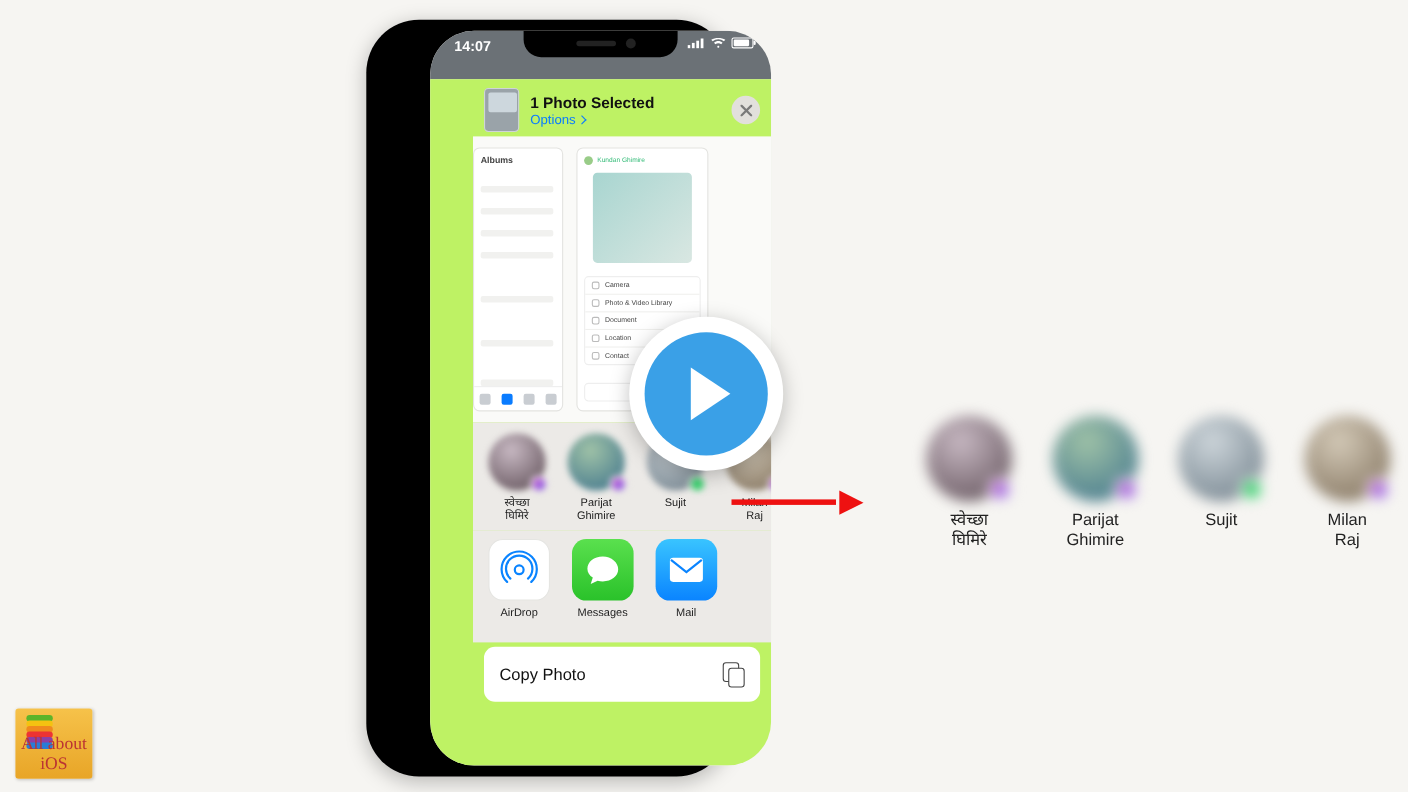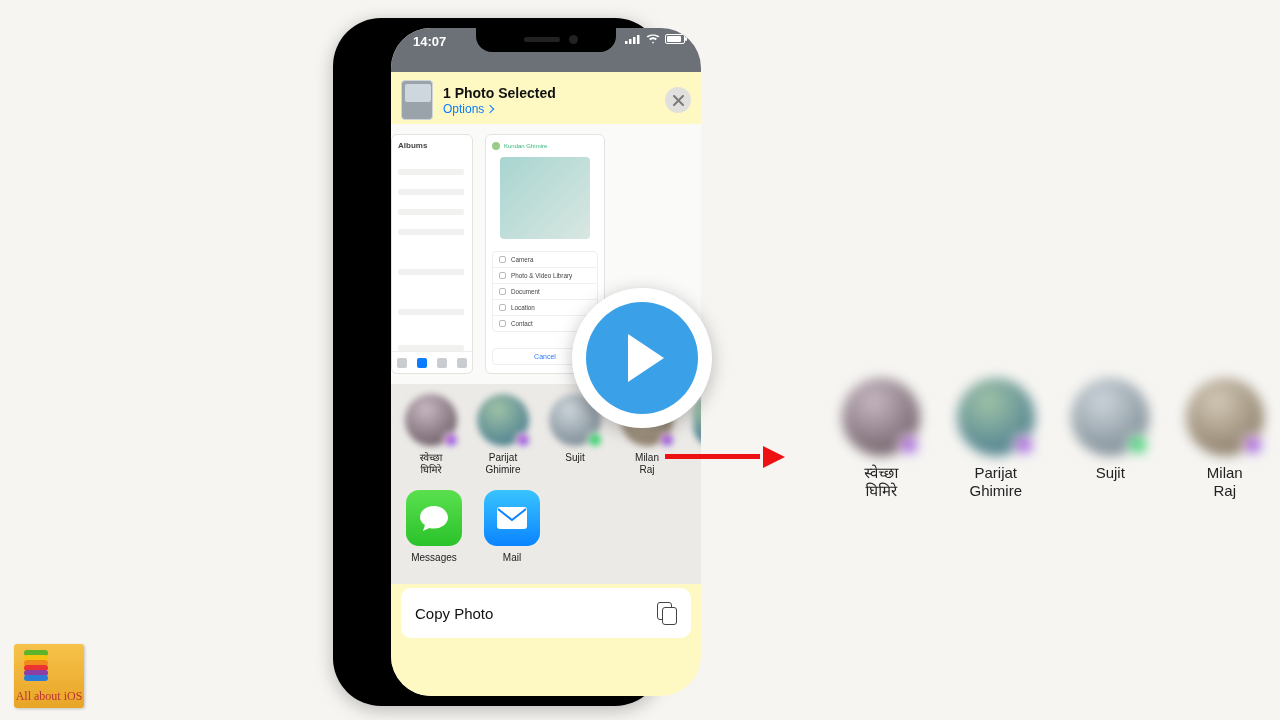--- a/index.html
+++ b/index.html
@@ -20,21 +20,21 @@
   .status-bar { position:absolute; top:0; left:0; right:0; height:28px; color:#fff; font-size:13px; font-weight:600; z-index:40; }
   .status-time { position:absolute; left:22px; top:6px; }
   .status-right { position:absolute; right:16px; top:6px; display:flex; gap:5px; align-items:center; }
   .batt { width:20px; height:10px; border:1px solid #fff; border-radius:2px; position:relative; }
   .batt::after{content:"";position:absolute;right:-3px;top:2px;width:2px;height:4px;background:#fff;border-radius:1px;}
   .batt-fill{ position:absolute; left:1px; top:1px; bottom:1px; width:80%; background:#fff; border-radius:1px; }
 
   .status-bg { position:absolute; top:0; left:0; right:0; height:44px; background:linear-gradient(#6b7176,#6b7176); }
 
   
-  .share { position:absolute; left:0; right:0; top:44px; bottom:0; background:#fef9c3; }
+  .share { position:absolute; left:0; right:0; top:44px; bottom:0; background:#bef264;padding-left:39px; }
   .share-header { display:flex; align-items:center; padding:8px 10px 4px; }
   .thumb { width:32px; height:40px; background:#9aa3a9; border-radius:4px; border:1px solid #cfd4d8; margin-right:10px; position:relative; overflow:hidden; }
   .thumb::after{content:"";position:absolute;left:3px;top:3px;width:26px;height:18px;background:#cdd7dd;border-radius:2px;}
   .sh-title { font-size:14px; font-weight:600; color:#111; }
   .sh-options { font-size:12px; color:#0a7cff; margin-top:1px; display:flex; align-items:center; gap:3px;}
   .sh-close { margin-left:auto; width:26px; height:26px; border-radius:50%; background:#e2e0dc; display:flex; align-items:center; justify-content:center; color:#7a7a7a; font-size:14px; cursor:pointer;}
   .chev { display:inline-block; width:6px; height:6px; border-right:1.5px solid #0a7cff; border-top:1.5px solid #0a7cff; transform:rotate(45deg); }
 
   .preview-row { height:260px; background:#fafaf8; display:flex; gap:12px; padding:10px 4px 10px 0; }
   .prev-a { width:82px; background:#fff; border:1px solid #e3e3e0; border-radius:6px; position:relative; overflow:hidden; }
@@ -101,21 +101,21 @@
   .cxl{ width:92px; text-align:center; }
   .cxl .avatar{ width:78px; height:78px; filter:blur(6px); margin-bottom:8px;}
   .cxl .badge{width:22px;height:22px;right:0;bottom:0;border:3px solid #f6f5f2;}
   .cxl .nm{font-size:15px;color:#222;line-height:1.2;}
 
   
   .logo { position:absolute; left:14px; bottom:12px; width:70px; height:64px; background:linear-gradient(#f6c24a,#e8a527); border-radius:3px; padding:6px; box-shadow:1px 1px 3px rgba(0,0,0,.2);}
   .apple{position:relative;width:24px;height:28px;margin-left:4px;}
   .apple div{position:absolute;left:0;width:24px;height:6px;border-radius:3px;}
   .ap-g{top:0;background:#5db42a;} .ap-y{top:5px;background:#f5c211;} .ap-o{top:10px;background:#f08a1d;} .ap-r{top:15px;background:#e33;}  .ap-p{top:20px;background:#8d3fa6;} .ap-b{top:25px;background:#2a7cd6;height:5px;}
-  .logo-txt{position:absolute;bottom:4px;left:0;right:0;text-align:center;font-family:"Comic Sans MS",cursive;font-size:12px;color:#b33;}
+  .logo-txt{position:absolute;bottom:4px;left:0;right:0;text-align:center;font-family:"Comic Sans MS",cursive;font-size:16px;color:#b33;}
 
   
   .svg{display:block;}
 </style>
 </head>
 <body>
 
 <div class="stage">
 
   <div class="phone">
@@ -236,20 +236,31 @@
             <div class="cname" style="white-space:pre-line">Milan
 Raj</div>
           </div>
           <div class="contact" style="width:20px">
             <div class="avatar av1" style="width:20px;border-radius:26px 0 0 26px"></div>
           </div>
         </div>
 
         <div class="apps">
           <div class="app">
+            <div class="app-icon aicon-airdrop">
+              <svg width="38" height="38" viewBox="0 0 38 38">
+                  <g fill="none" stroke="#0a84ff" stroke-width="2">
+                    <circle cx="19" cy="19" r="4"></circle>
+                    <path d="M11 27a12 12 0 1 1 16 0M8 30a16 16 0 1 1 22 0" stroke-linecap="round"></path>
+                  </g>
+                </svg>
+            </div>
+            <div class="app-label">AirDrop</div>
+          </div>
+          <div class="app">
             <div class="app-icon aicon-msg">
               <svg width="36" height="36" viewBox="0 0 36 36">
                   <path d="M18 6C10 6 4 11 4 17c0 3.3 1.9 6.2 4.9 8.1L7 31l6.3-3c1.5.4 3 .6 4.7.6 8 0 14-5 14-11S26 6 18 6z" fill="#fff"></path>
                 </svg>
             </div>
             <div class="app-label">Messages</div>
           </div>
           <div class="app">
             <div class="app-icon aicon-mail">
               <svg width="36" height="28" viewBox="0 0 36 28">

